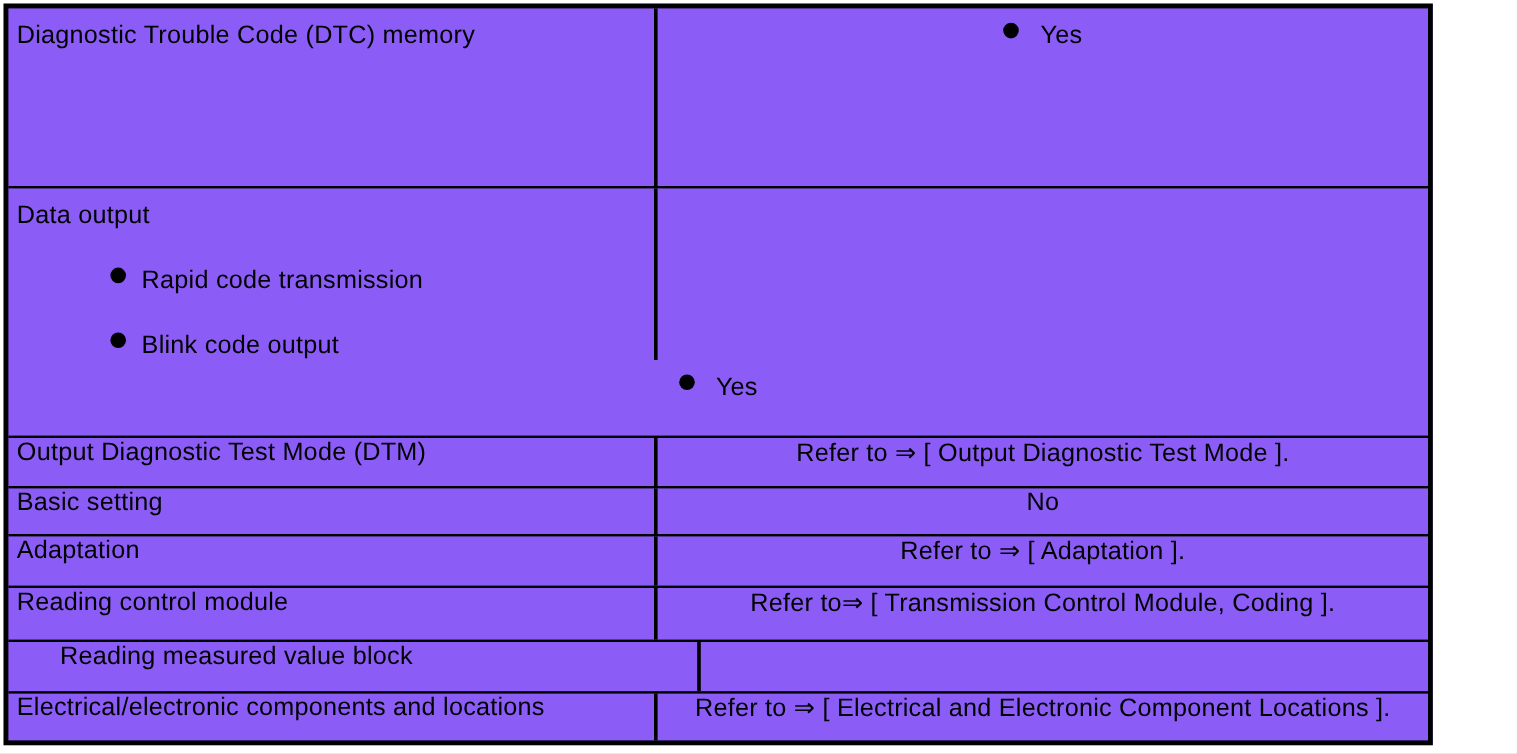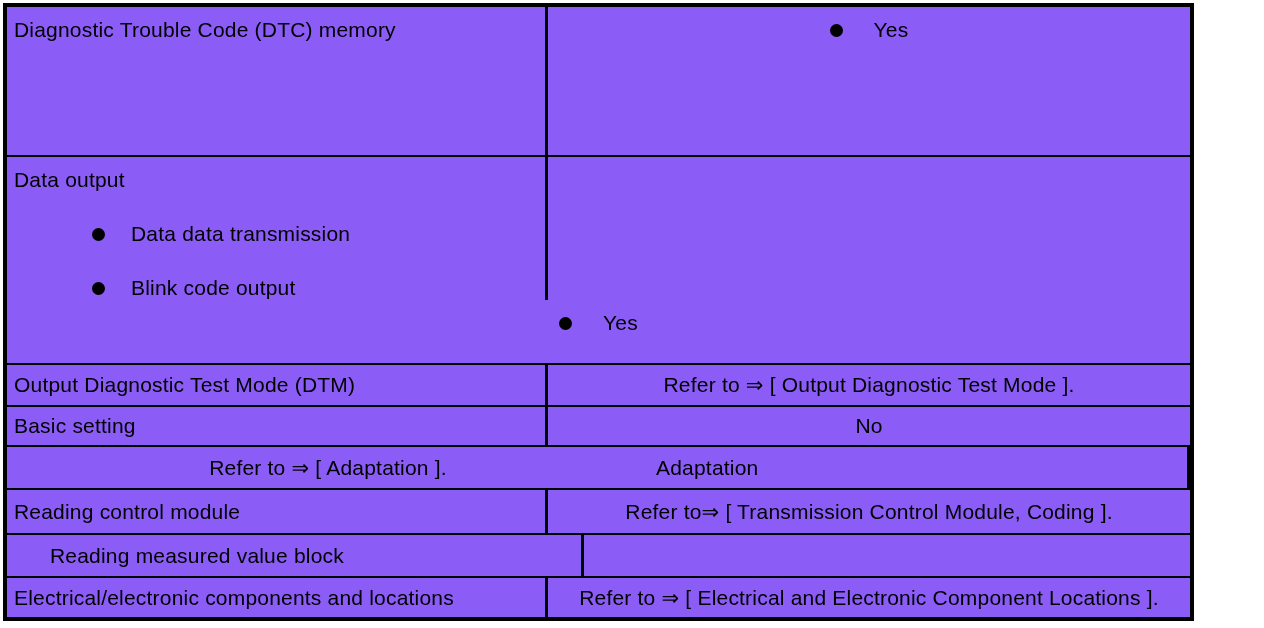--- a/index.html
+++ b/index.html
@@ -28,30 +28,30 @@
   .r4 { height: 40px; }
   .r5 { height: 43px; }
   .r6 { height: 45px; }
   .r7 { height: 43px; padding-left: 36px; }
   .r8 { flex: 1; }
   .cell { overflow: hidden; }
   .cell.left  { width: 541px; border-right: 3px solid #000; padding-left: 7px; }
   .cell.right { flex: 1; }
   .multi { padding-top: 11px; }
   .cell-title { line-height: 24px; white-space: nowrap; }
-  .li { display: flex; align-items: center; line-height: 24px; margin-top: 30px; white-space: nowrap; gap: 13px; }
+  .li { display: flex; line-height: 24px; margin-top: 30px; white-space: nowrap; }
   .left .li { padding-left: 78px; }
   .bullet {
     width: 13px; height: 13px; border-radius: 50%;
     background: #000; flex: 0 0 auto; margin-right: 13px;
     margin-top: 1px;
   }
   .right .li { justify-content: center; }
   .right .li .bullet { margin-right: 18px; }
-  .single { display: flex; align-items: center; }
+  .single { display: flex; align-items: flex-start; }
   .single.left { justify-content: flex-start; }
   .single.right { justify-content: center; text-align: center; white-space: nowrap; }
 </style>
 </head>
 <body>
 
 <div class="doc-table">
 
   <div class="row r1">
     <div class="cell left multi">
@@ -63,21 +63,21 @@
         <span>Yes</span>
       </div>
     </div>
   </div>
 
   <div class="row r2">
     <div class="cell left multi">
       <div class="cell-title">Data output</div>
       <div class="li">
         <span class="bullet"></span>
-        <span>Data data transmission</span>
+        <span>Rapid code transmission</span>
       </div>
       <div class="li">
         <span class="bullet"></span>
         <span>Blink code output</span>
       </div>
     </div>
     <div class="cell right multi">
       <div class="li" style="margin-top:0;">
         <span class="bullet"></span>
         <span>Yes</span>
@@ -101,25 +101,25 @@
   <div class="row r4">
     <div class="cell left single">
       <span>Basic setting</span>
     </div>
     <div class="cell right single">
       <span>No</span>
     </div>
   </div>
 
   <div class="row r5">
+    <div class="cell left single">
+      <span>Adaptation</span>
+    </div>
     <div class="cell right single">
       <span>Refer to ⇒ [ Adaptation ].</span>
-    </div>
-    <div class="cell left single">
-      <span>Adaptation</span>
     </div>
   </div>
 
   <div class="row r6">
     <div class="cell left single">
       <span>Reading control module</span>
     </div>
     <div class="cell right single">
       <span>Refer to⇒ [ Transmission Control Module, Coding ].</span>
     </div>

